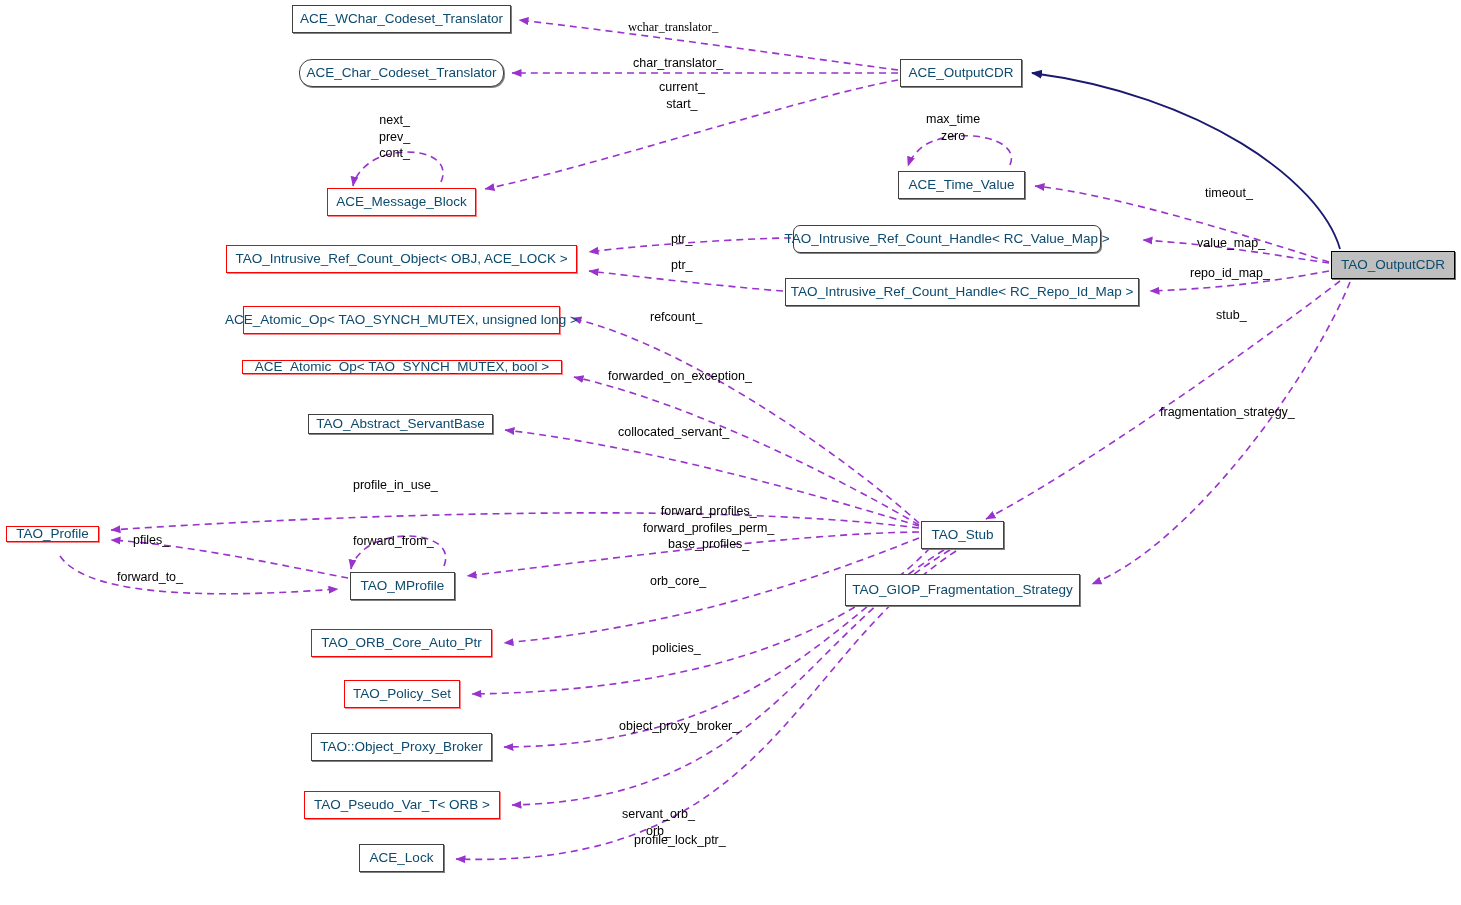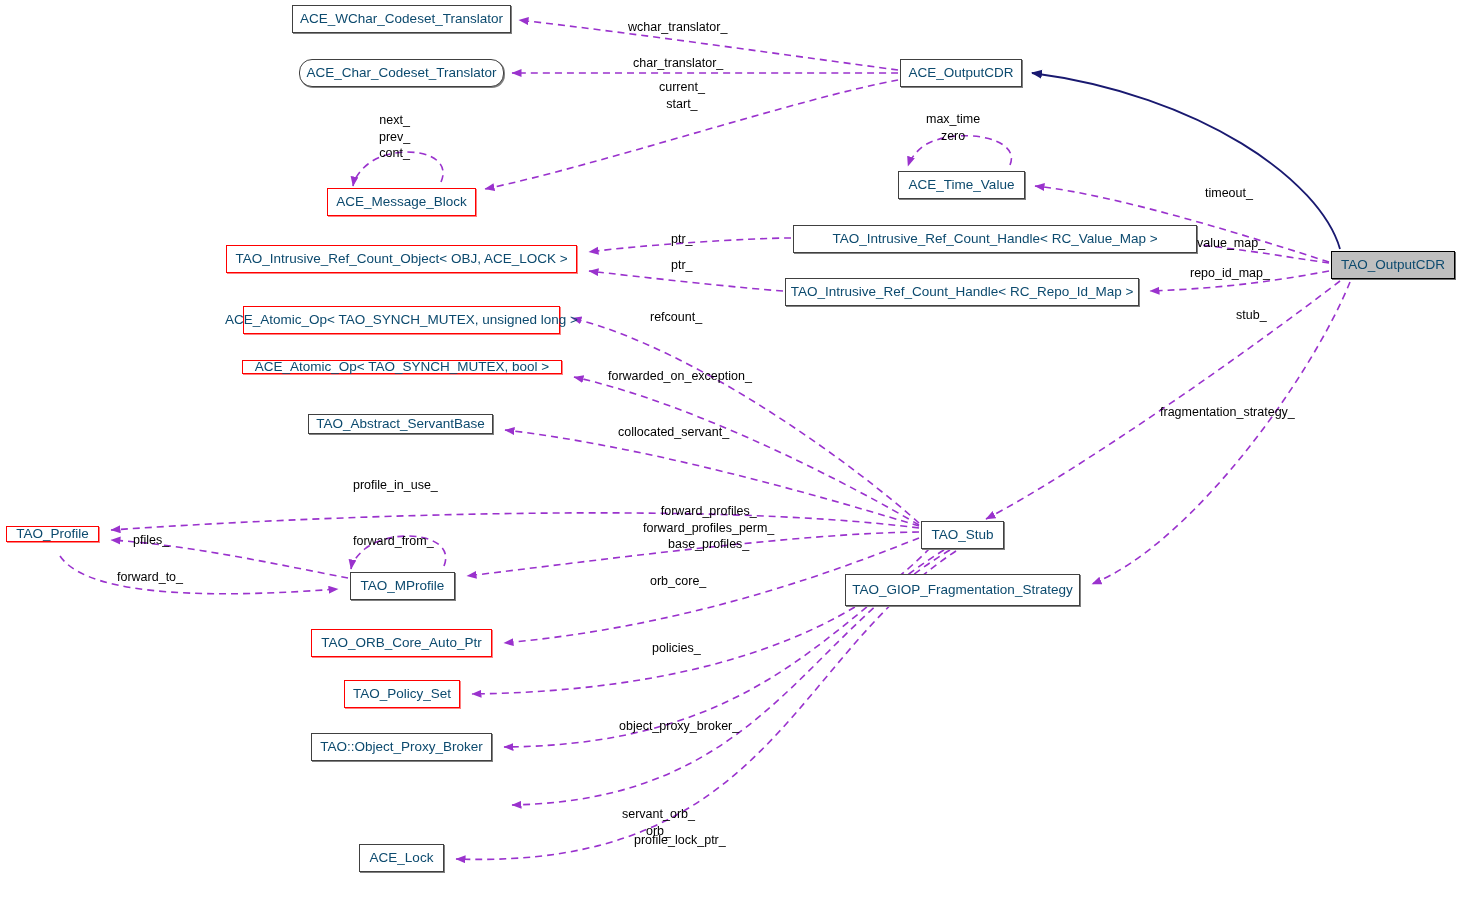--- a/index.html
+++ b/index.html
@@ -105,41 +105,42 @@
   <div class="node red" style="left:327px;top:188px;width:149px;height:28px;">ACE_Message_Block</div>
   <div class="node red" style="left:226px;top:245px;width:351px;height:28px;">TAO_Intrusive_Ref_Count_Object&lt; OBJ, ACE_LOCK &gt;</div>
   <div class="node red" style="left:243px;top:306px;width:317px;height:28px;">ACE_Atomic_Op&lt; TAO_SYNCH_MUTEX, unsigned long &gt;</div>
   <div class="node red" style="left:242px;top:360px;width:320px;height:14px;">ACE_Atomic_Op&lt; TAO_SYNCH_MUTEX, bool &gt;</div>
   <div class="node" style="left:308px;top:414px;width:185px;height:20px;">TAO_Abstract_ServantBase</div>
   <div class="node red" style="left:6px;top:526px;width:93px;height:16px;">TAO_Profile</div>
   <div class="node" style="left:350px;top:572px;width:105px;height:28px;">TAO_MProfile</div>
   <div class="node red" style="left:311px;top:629px;width:181px;height:28px;">TAO_ORB_Core_Auto_Ptr</div>
   <div class="node red" style="left:344px;top:680px;width:116px;height:28px;">TAO_Policy_Set</div>
   <div class="node" style="left:311px;top:733px;width:181px;height:28px;">TAO::Object_Proxy_Broker</div>
+  <div class="node red" style="left:304px;top:791px;width:196px;height:28px;">TAO_Pseudo_Var_T&lt; ORB &gt;</div>
   <div class="node" style="left:359px;top:844px;width:85px;height:28px;">ACE_Lock</div>
   <div class="node" style="left:900px;top:59px;width:122px;height:28px;">ACE_OutputCDR</div>
   <div class="node" style="left:898px;top:171px;width:127px;height:28px;">ACE_Time_Value</div>
-  <div class="node" style="left:793px;top:225px;width:404px;height:28px;">TAO_Intrusive_Ref_Count_Handle&lt; RC_Value_Map &gt;</div>
+  <div class="node" style="left:793px;top:225px;width:308px;height:28px;border-radius:7px;">TAO_Intrusive_Ref_Count_Handle&lt; RC_Value_Map &gt;</div>
   <div class="node" style="left:785px;top:278px;width:354px;height:28px;">TAO_Intrusive_Ref_Count_Handle&lt; RC_Repo_Id_Map &gt;</div>
   <div class="node" style="left:921px;top:521px;width:83px;height:28px;">TAO_Stub</div>
   <div class="node" style="left:845px;top:574px;width:235px;height:32px;">TAO_GIOP_Fragmentation_Strategy</div>
   <div class="node focus" style="left:1331px;top:251px;width:124px;height:28px;">TAO_OutputCDR</div>
 
-  <div class="edgelabel" style="left:628px;top:19px;">wchar_translator_</div>
+  <div class="edgelabel" style="left:628px;top:19px;font-family:Liberation Serif, serif;">wchar_translator_</div>
   <div class="edgelabel" style="left:633px;top:55px;">char_translator_</div>
   <div class="edgelabel multiline" style="left:659px;top:79px;text-align:center;">current_<br>start_</div>
   <div class="edgelabel multiline" style="left:379px;top:112px;">next_<br>prev_<br>cont_</div>
   <div class="edgelabel multiline" style="left:926px;top:111px;">max_time<br>zero</div>
   <div class="edgelabel" style="left:1205px;top:185px;">timeout_</div>
   <div class="edgelabel" style="left:671px;top:231px;">ptr_</div>
   <div class="edgelabel" style="left:1197px;top:235px;">value_map_</div>
   <div class="edgelabel" style="left:671px;top:257px;">ptr_</div>
   <div class="edgelabel" style="left:1190px;top:265px;">repo_id_map_</div>
   <div class="edgelabel" style="left:650px;top:309px;">refcount_</div>
-  <div class="edgelabel" style="left:1216px;top:307px;margin-left:20px;">stub_</div>
+  <div class="edgelabel" style="left:1216px;top:307px;">stub_</div>
   <div class="edgelabel" style="left:608px;top:368px;">forwarded_on_exception_</div>
   <div class="edgelabel" style="left:1160px;top:404px;">fragmentation_strategy_</div>
   <div class="edgelabel" style="left:618px;top:424px;">collocated_servant_</div>
   <div class="edgelabel" style="left:353px;top:477px;">profile_in_use_</div>
   <div class="edgelabel multiline" style="left:612px;top:503px;margin-left:31px;">forward_profiles_<br>forward_profiles_perm_<br>base_profiles_</div>
   <div class="edgelabel" style="left:133px;top:532px;">pfiles_</div>
   <div class="edgelabel" style="left:353px;top:533px;">forward_from_</div>
   <div class="edgelabel" style="left:650px;top:573px;">orb_core_</div>
   <div class="edgelabel" style="left:117px;top:569px;">forward_to_</div>
   <div class="edgelabel" style="left:652px;top:640px;">policies_</div>

